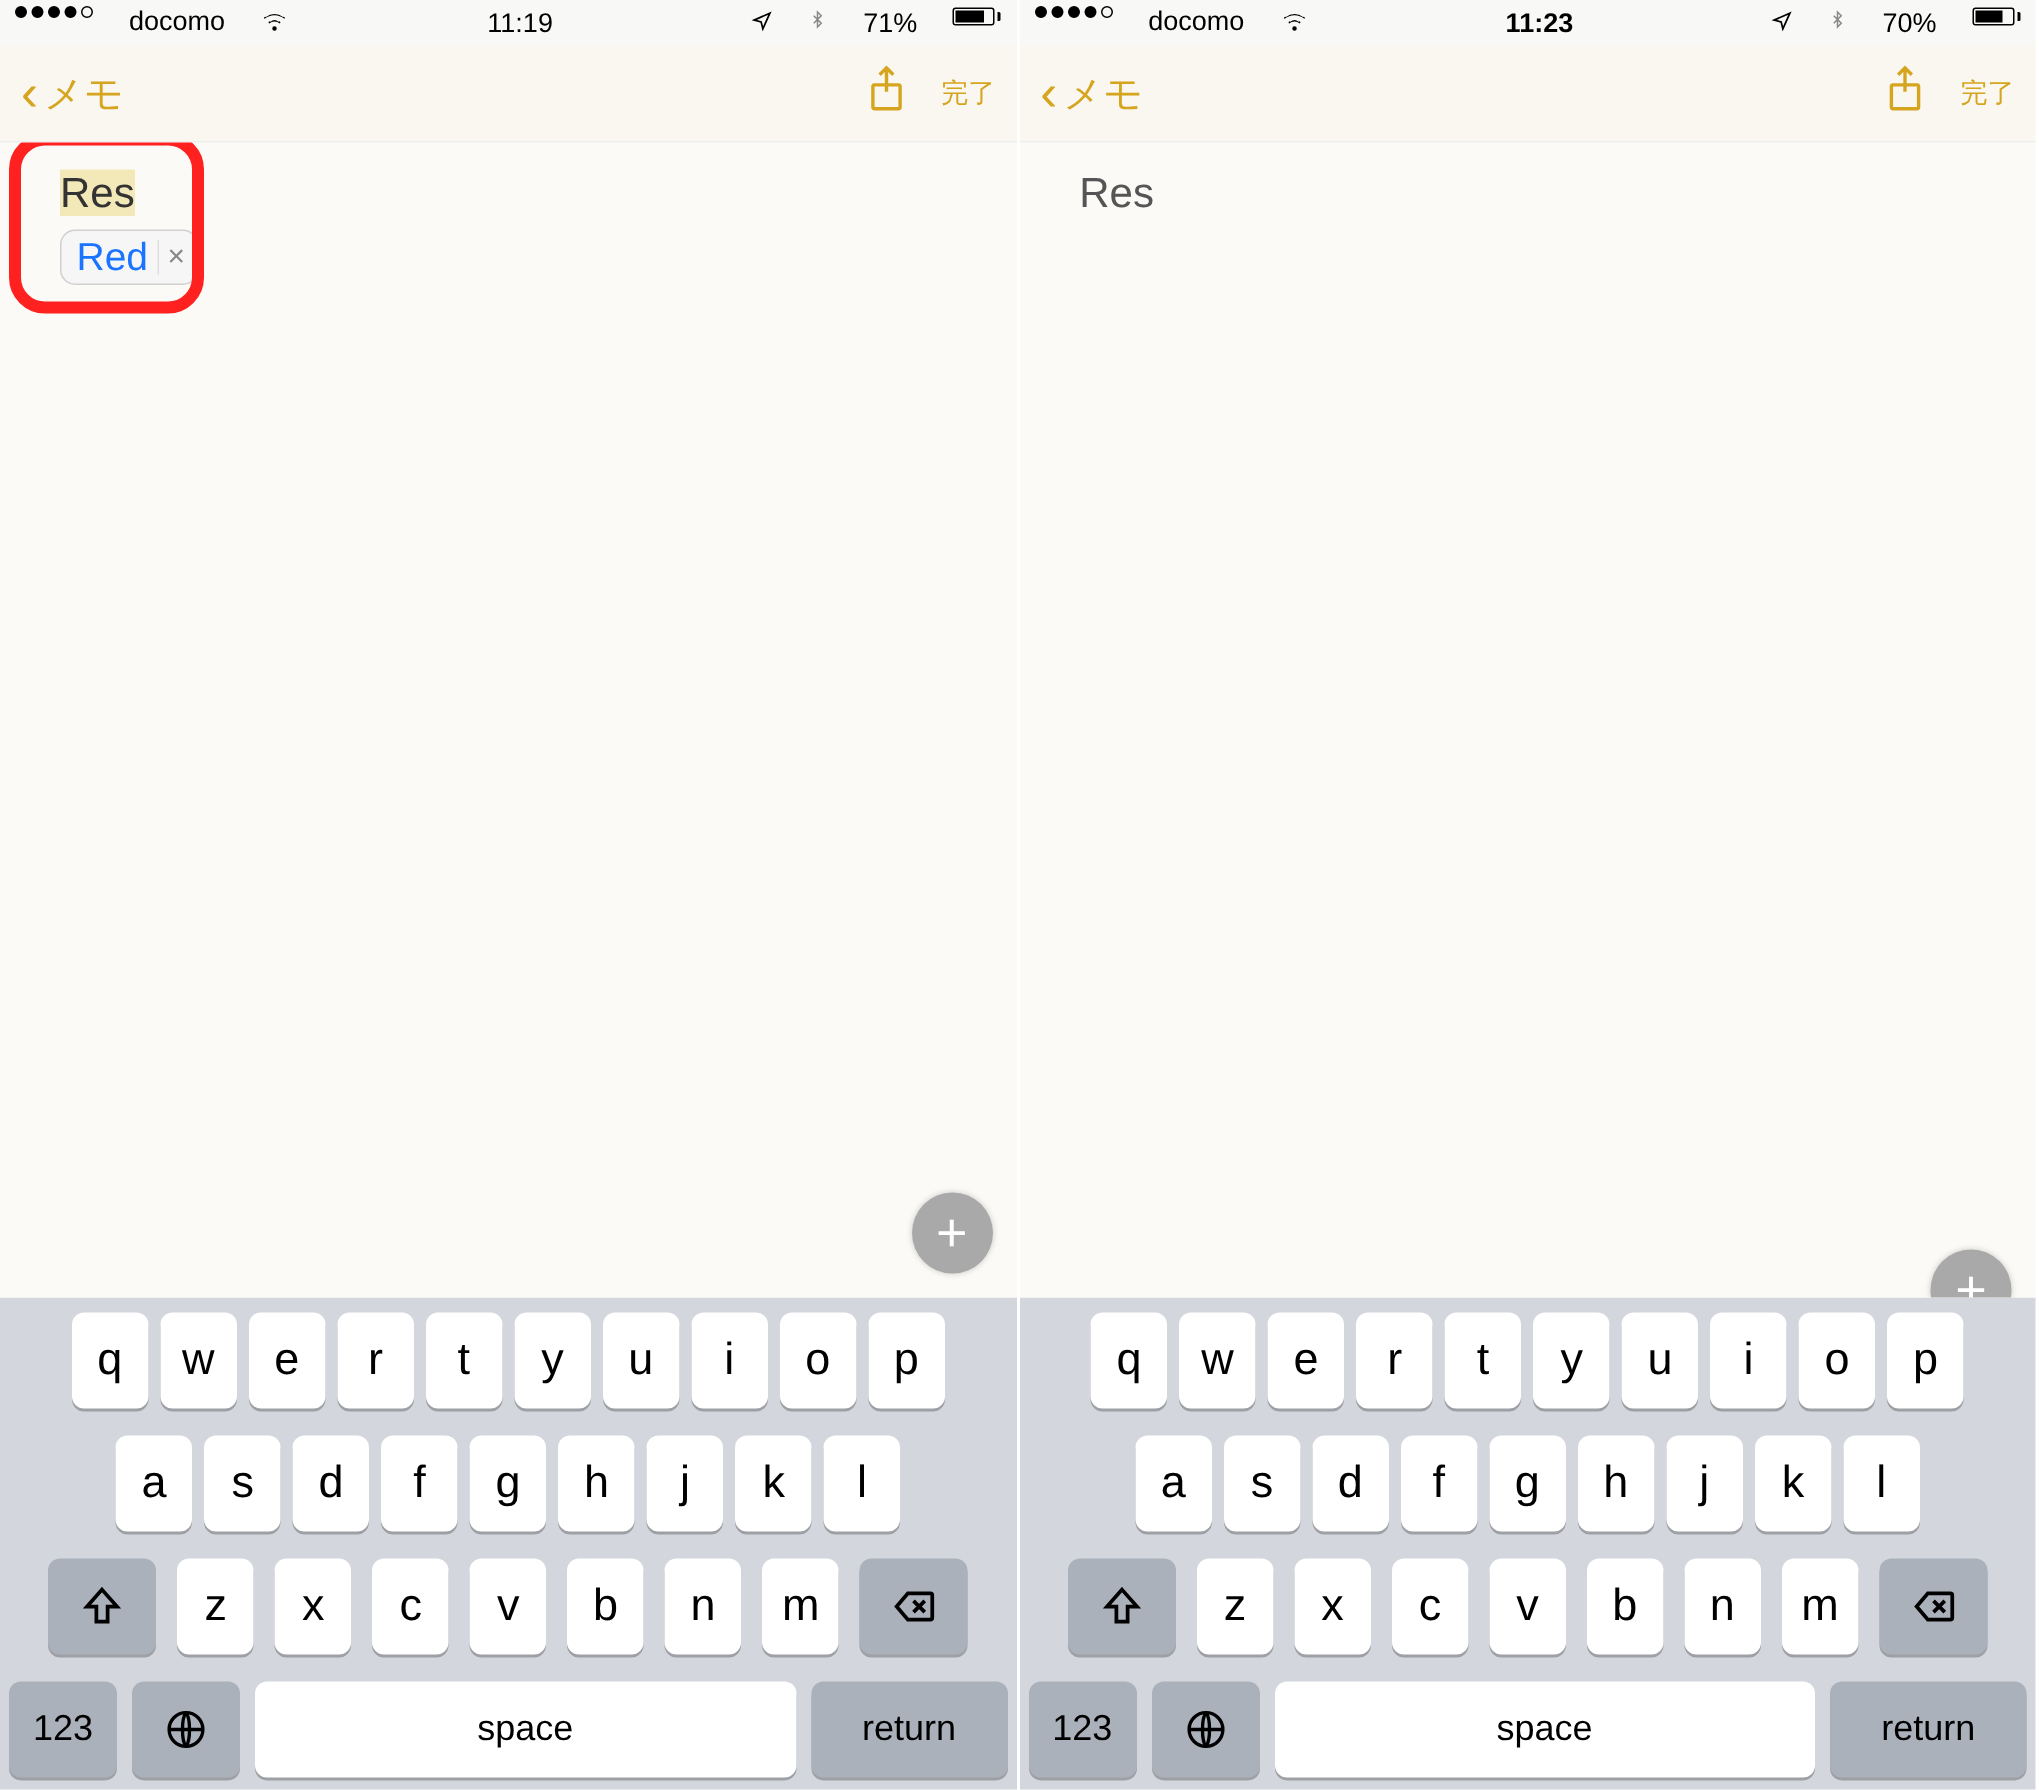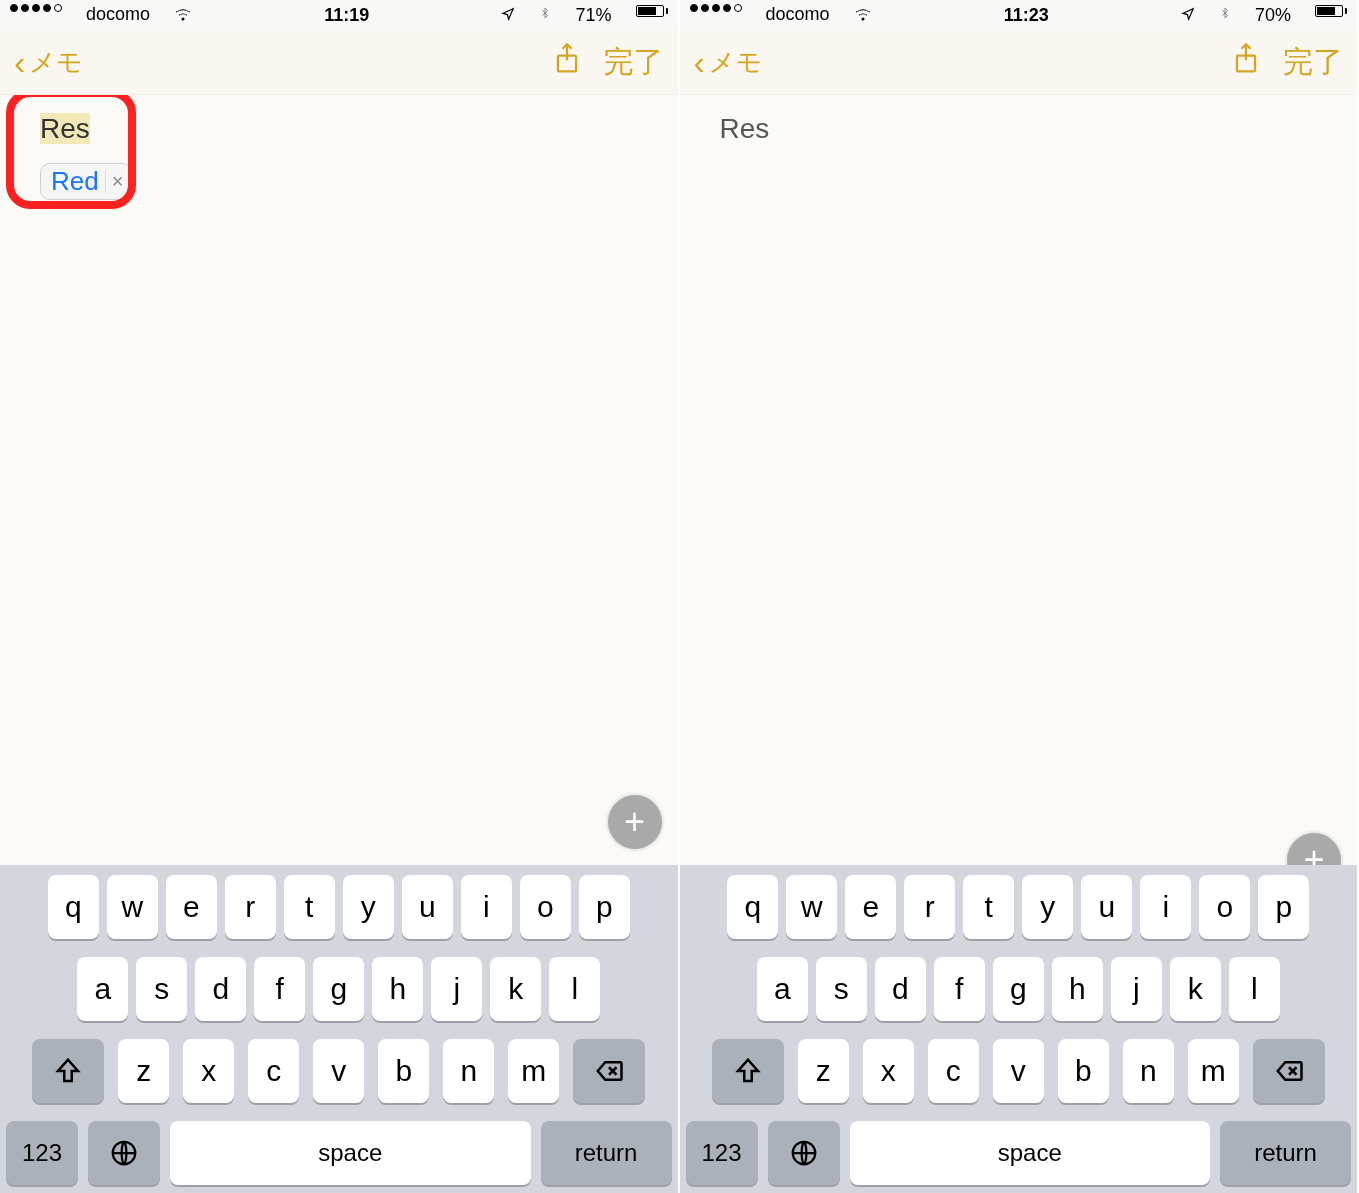--- a/index.html
+++ b/index.html
@@ -5,27 +5,27 @@
   * { box-sizing: border-box; margin: 0; padding: 0; font-family: -apple-system, "Helvetica Neue", Helvetica, Arial, sans-serif; }
   body { width: 1359px; height: 1193px; display: flex; background: #fff; }
   .phone { width: 50%; height: 100%; display: flex; flex-direction: column; position: relative; border-right: 2px solid #fff; }
   .status-bar { height: 30px; background: #f8f8f6; display: flex; align-items: center; justify-content: space-between; padding: 0 10px; font-size: 18px; color: #000; }
   .status-left, .status-right { display: flex; align-items: flex-start; gap: 24px; }
   .signal-dots { display: flex; gap: 3px; }
   .signal-dots span { width: 8px; height: 8px; border-radius: 50%; border: 1px solid #000; }
   .signal-dots span.filled { background: #000; }
   .nav-bar { height: 64px; background: #f9f7f0; display: flex; align-items: center; justify-content: space-between; padding: 0 14px; }
   .nav-left { display: flex; align-items: center; gap: 4px; color: #d6a520; font-size: 26px; }
-  .nav-right { display: flex; align-items: center; gap: 22px; color: #d6a520; font-size: 30px; }
+  .nav-right { display: flex; align-items: center; gap: 22px; color: #d6a520; font-size: 18px; }
   .chevron { font-size: 34px; font-weight: 300; color: #d6a520; }
   .share-icon svg { width: 30px; height: 34px; }
   .note-area { flex: 1; background: #fbfaf6; border-top: 1px solid #eee; position: relative; overflow: hidden; padding-left: 12px; }
   .note-text { font-size: 28px; padding: 18px 28px; color: #333; }
   .highlighted { background: #f3e8b8; }
-  .suggestion-bubble { display: inline-flex; align-items: center; margin-left: 0; margin-top: 18px; background: #f6f6f6; border: 1px solid #d0d0d0; border-radius: 10px; padding: 2px 8px 2px 10px; font-size: 26px; color: #1a74ff; gap: 6px; }
+  .suggestion-bubble { display: inline-flex; align-items: center; margin-left: 0; margin-top: 8px; background: #f6f6f6; border: 1px solid #d0d0d0; border-radius: 10px; padding: 2px 8px 2px 10px; font-size: 26px; color: #1a74ff; gap: 6px; }
   .suggestion-bubble .x { color: #888; font-size: 20px; border-left: 1px solid #ddd; padding-left: 6px; }
   .callout { position: absolute; border: 8px solid #ff2020; border-radius: 24px; pointer-events: none; }
   .add-btn { position: absolute; width: 54px; height: 54px; border-radius: 50%; background: #aaa9a9; display: flex; align-items: center; justify-content: center; color: #fff; font-size: 36px; line-height: 1; box-shadow: 0 0 4px rgba(0,0,0,.2); }
   .quicktype { height: 68px; background: #adb1b8; display: flex; }
   .quicktype div { flex: 1; display: flex; align-items: center; justify-content: center; color: #fff; font-size: 28px; border-right: 1px solid #c4c7cd; }
   .quicktype div:last-child { border-right: none; }
   .keyboard { background: #d3d6dc; padding: 10px 6px 8px; }
   .krow { display: flex; justify-content: center; gap: 8px; margin-bottom: 18px; }
   .krow:last-child { margin-bottom: 0; }
   .key { background: #fff; border-radius: 8px; box-shadow: 0 2px 0 rgba(0,0,0,.25); height: 64px; display: flex; align-items: center; justify-content: center; font-size: 30px; color: #000; }
@@ -55,21 +55,21 @@
           <span class="filled"></span>
           <span></span>
       </span>
       <span>docomo</span>
       <span>
         <svg viewBox="0 0 24 24" width="18" height="18" fill="#000">
             <path d="M12 18a2 2 0 100 4 2 2 0 000-4zm-5-4a1 1 0 011.4-.1 6 6 0 017.2 0 1 1 0 111.2 1.6 8 8 0 00-9.6 0A1 1 0 017 14zm-4-4a1 1 0 011.4-.2 12 12 0 0115.2 0 1 1 0 111.2 1.6 14 14 0 00-17.6 0A1 1 0 013 10z"></path>
           </svg>
       </span>
     </div>
-    <div style="font-weight:700;text-align:center;">11:19</div>
+    <div style="font-weight:400;text-align:center;">11:19</div>
     <div class="status-right">
       <span>
         <svg viewBox="0 0 24 24" width="14" height="14" fill="none" stroke="#000" stroke-width="2">
             <path d="M3 11l18-8-8 18-2-8-8-2z"></path>
           </svg>
       </span>
       <span style="color:#888;">
         <svg viewBox="0 0 24 24" width="12" height="16" fill="none" stroke="#888" stroke-width="2">
             <path d="M7 7l10 10-5 5V2l5 5L7 17"></path>
           </svg>

